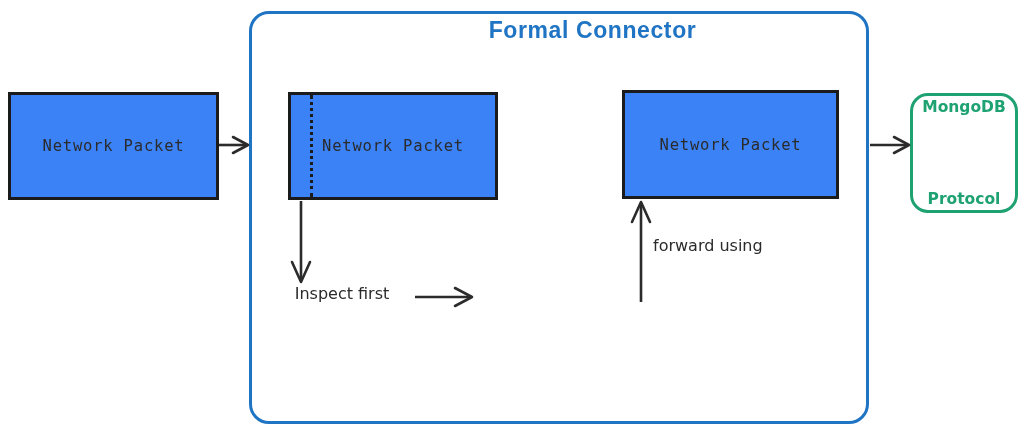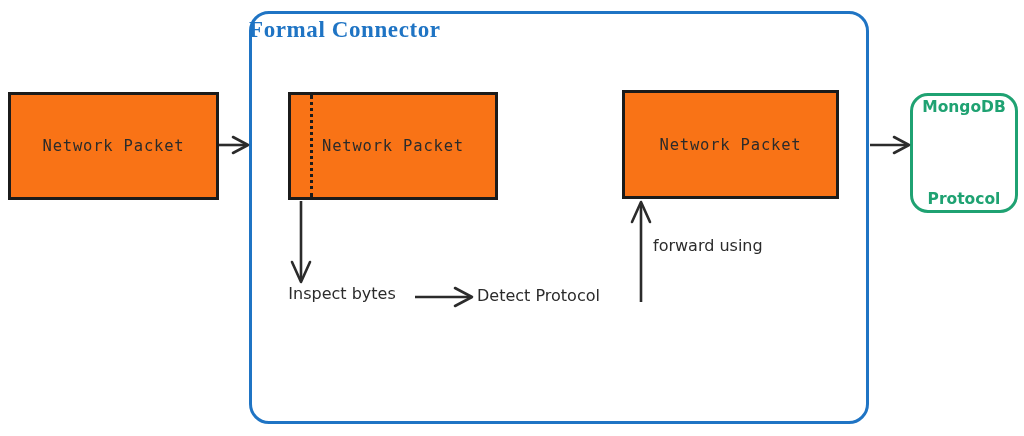--- a/index.html
+++ b/index.html
@@ -29,33 +29,34 @@
     height: 413px;
     box-sizing: border-box;
     border: 3px solid #1f74c4;
     border-radius: 20px;
     background: transparent;
   }
   #connector-title {
     left: 249px;
     top: 17px;
     width: 687px;
+    text-align: center;
     color: #1f74c4;
-    font-family: Liberation Serif, serif;
+    font-family: Liberation Sans, sans-serif;
     font-size: 23px;
     font-weight: 600;
     letter-spacing: 0.6px;
     font-style: normal;
   }
 
   
   .packet-box {
     box-sizing: border-box;
     border: 3px solid #1b1b1b;
-    background: #f97316;
+    background: #3b82f6;
     display: flex;
     align-items: center;
     justify-content: center;
   }
   .packet-label {
     color: #2b2b2b;
     font-family: "DejaVu Sans Mono", monospace;
     font-size: 15.5px;
     letter-spacing: 0.8px;
     white-space: nowrap;
@@ -138,24 +139,23 @@
   <div class="abs packet-box" id="packet-box-3">
     <span class="packet-label">Network Packet</span>
   </div>
 
   <div class="abs" id="mongodb-resource">
     <span class="res-line">MongoDB</span>
     <span class="res-line">Protocol</span>
   </div>
 
   <div class="abs note" id="inspect-note">
-    <div>Inspect bytes</div>
+    <div>Inspect first</div>
   </div>
 
-  <div class="abs note" id="detect-note">Detect Protocol</div>
 
   <div class="abs note" id="forward-note">
     <div>forward using</div>
   </div>
 
   <svg class="abs" id="arrow-layer" viewBox="0 0 1024 436">
 
     <g>
       <line x1="219" y1="145" x2="247" y2="145" stroke="#2b2b2b" stroke-width="2.6"></line>
       <polyline points="233,137 248,145 233,153" fill="none" stroke="#2b2b2b" stroke-width="2.6" stroke-linecap="round" stroke-linejoin="round"></polyline>

